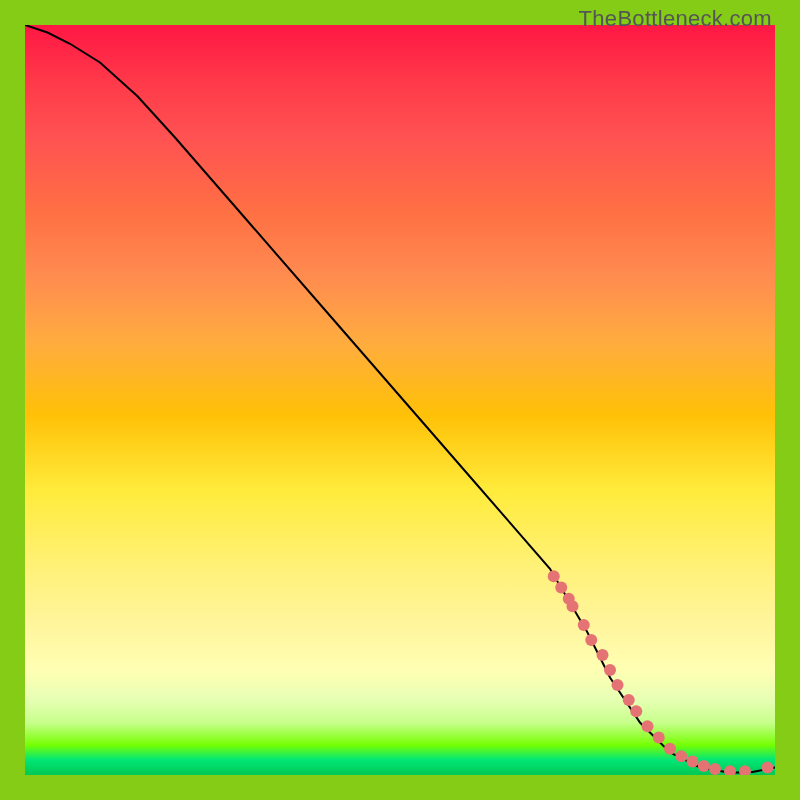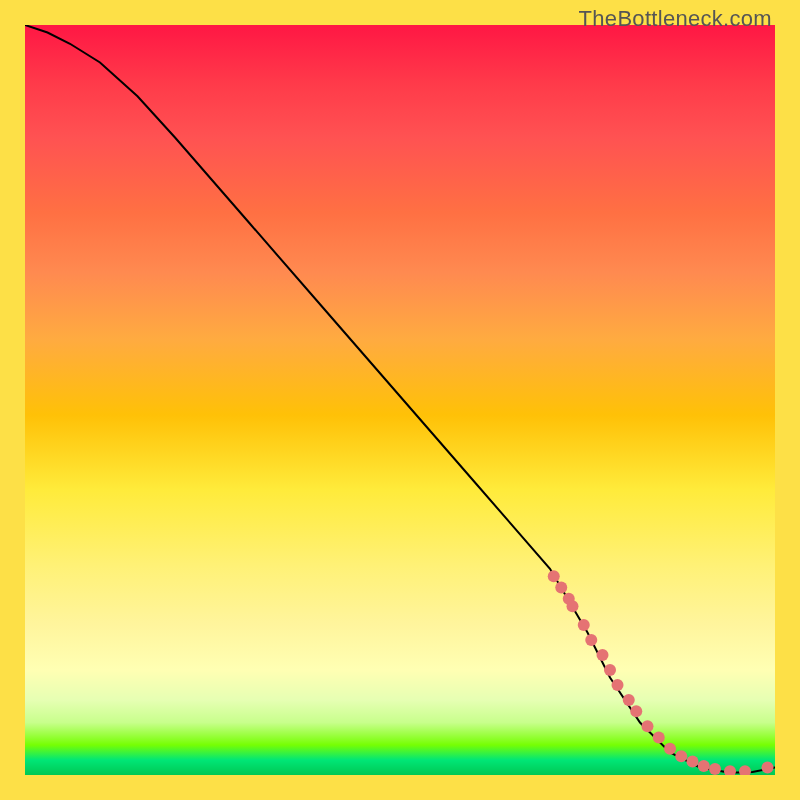--- a/index.html
+++ b/index.html
@@ -1,21 +1,21 @@
 <!DOCTYPE html>
 <html><head>
 <meta charset="utf-8">
 <style>
   * { margin: 0; padding: 0; box-sizing: border-box; }
   html, body { width: 800px; height: 800px; background: #000; overflow: hidden; }
   .container {
     position: relative;
     width: 800px;
     height: 800px;
-    background: #fde047;
+    background: #84cc16;
   }
   .plot-area {
     position: absolute;
     left: 25px;
     top: 25px;
     width: 750px;
     height: 750px;
     background: linear-gradient(to bottom,
       #ff1744 0%,
       #ff3b4a 8%,

